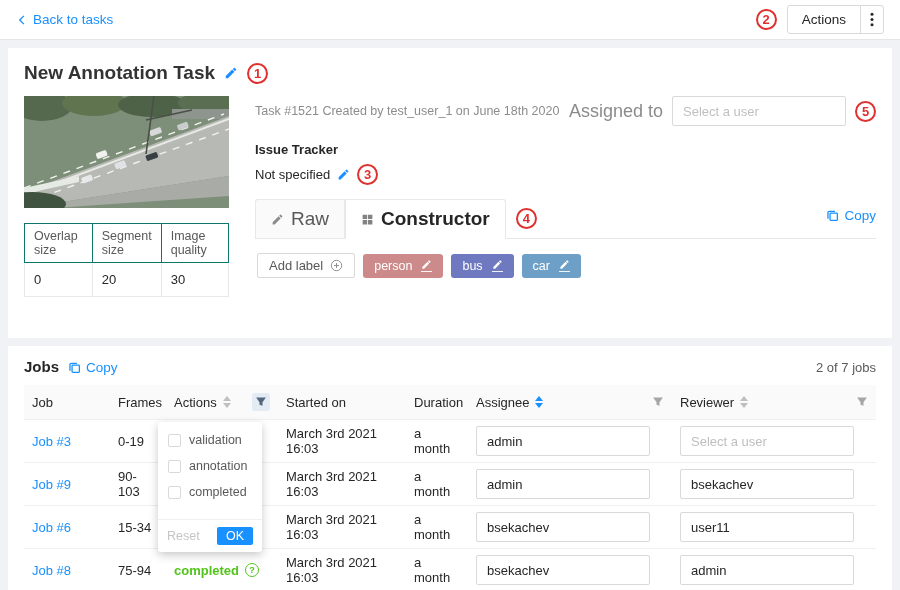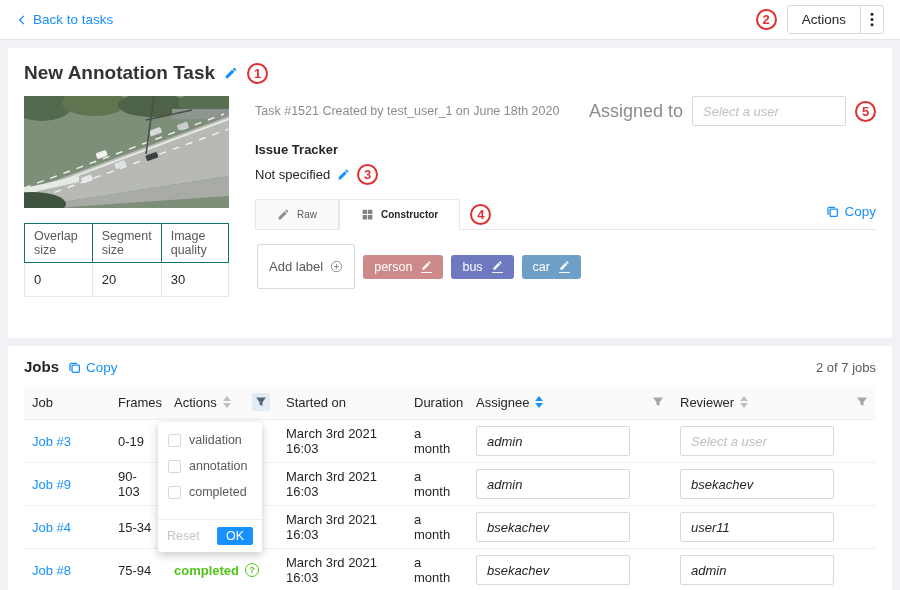--- a/index.html
+++ b/index.html
@@ -41,40 +41,40 @@
   .params { border-collapse:collapse; margin-top:15px; width:205px; }
   .params th { border:1px solid #0f766e; font-weight:400; color:#595959; font-size:12.5px; padding:5px 9px; text-align:left; vertical-align:top; width:33.3%; }
   .params td { border:1px solid #e8e8e8; font-size:13px; padding:9px; color:#262626; }
   
   .right-col { flex:1; min-width:0; }
   .meta-row { display:flex; align-items:center; justify-content:space-between; }
   .meta-text { color:#8c8c8c; font-size:12.5px; }
   .assign-group { display:flex; align-items:center; gap:9px; }
   .assign-label { color:#8c8c8c; font-size:18px; }
   input.ant-input {
-    border:1px solid #d9d9d9; border-radius:2px; height:30px; width:154px;
+    border:1px solid #d9d9d9; border-radius:2px; height:30px; width:174px;
     padding:4px 10px; font-size:13px; color:#262626; outline:none;
-    font-family:"Liberation Sans", sans-serif; background:#fff;font-style:italic;
+    font-family:"Liberation Sans", sans-serif; background:#fff;
   }
   input.ant-input::placeholder { color:#bfbfbf; }
   .issue-label { font-weight:700; font-size:13px; margin-top:16px; }
   .issue-value-row { display:flex; align-items:center; gap:7px; margin-top:7px; }
   
   .tabs-bar { display:flex; align-items:center; border-bottom:1px solid #e8e8e8; margin-top:14px; }
-  .tab { display:flex; align-items:center; gap:7px; padding:8px 21px; font-size:10px;
+  .tab { display:flex; align-items:center; gap:7px; padding:8px 15px; font-size:19px;
          border:1px solid #e8e8e8; border-bottom:none; background:#fafafa; color:#595959; cursor:pointer; }
   .tab:first-child { border-top-left-radius:3px; }
   .tab.active { background:#fff; color:#262626; font-weight:600; border-top-right-radius:3px; margin-bottom:-1px; border-bottom:1px solid #fff; }
   .tab .icon-svg { color:#8c8c8c; display:inline-flex; }
   .tab.active .icon-svg { color:#595959; }
   .tabs-spacer { flex:1; }
   .copy-link { display:inline-flex; align-items:center; gap:5px; color:#1890ff; font-size:13.5px; cursor:pointer; }
   .tab-content { padding:14px 2px; display:flex; align-items:center; gap:8px; }
   .add-label-btn { display:inline-flex; align-items:center; gap:7px; border:1px solid #d9d9d9; background:#fff;
-                   border-radius:2px; padding:14px 11px; font-size:13px; color:#595959; cursor:pointer; }
+                   border-radius:2px; padding:4px 11px; font-size:13px; color:#595959; cursor:pointer; }
   .chip { display:inline-flex; align-items:center; gap:9px; padding:5px 11px; border-radius:3px;
           color:#fff; font-size:12.5px; cursor:pointer; }
   .chip .pencil { color:#fff; border-bottom:1px solid rgba(255,255,255,.9); padding-bottom:1px; }
   
   .jobs-card { padding:12px 16px 0 16px; position:relative; }
   .jobs-header { display:flex; align-items:flex-end; gap:9px; margin-bottom:10px; }
   .jobs-title { font-size:15px; font-weight:700; }
   .jobs-count { margin-left:auto; color:#595959; font-size:13px; }
   table.jobs { width:100%; border-collapse:collapse; table-layout:fixed; }
   table.jobs th { background:#fafafa; font-weight:500; font-size:13px; text-align:left;
@@ -365,21 +365,21 @@
       <tr>
         <td><span class="job-link">Job #9</span></td>
         <td><span>90-103</span></td>
         <td><span></span></td>
         <td><span>March 3rd 2021 16:03</span></td>
         <td><span>a month</span></td>
         <td><input class="ant-input" value="admin" style=""></td>
         <td><input class="ant-input" value="bsekachev" style=""></td>
       </tr>
       <tr>
-        <td><span class="job-link">Job #4</span></td>
+        <td><span class="job-link">Job #6</span></td>
         <td><span>15-34</span></td>
         <td><span></span></td>
         <td><span>March 3rd 2021 16:03</span></td>
         <td><span>a month</span></td>
         <td><input class="ant-input" value="bsekachev" style=""></td>
         <td><input class="ant-input" value="user11" style=""></td>
       </tr>
       <tr>
         <td><span class="job-link">Job #8</span></td>
         <td><span>75-94</span></td>

